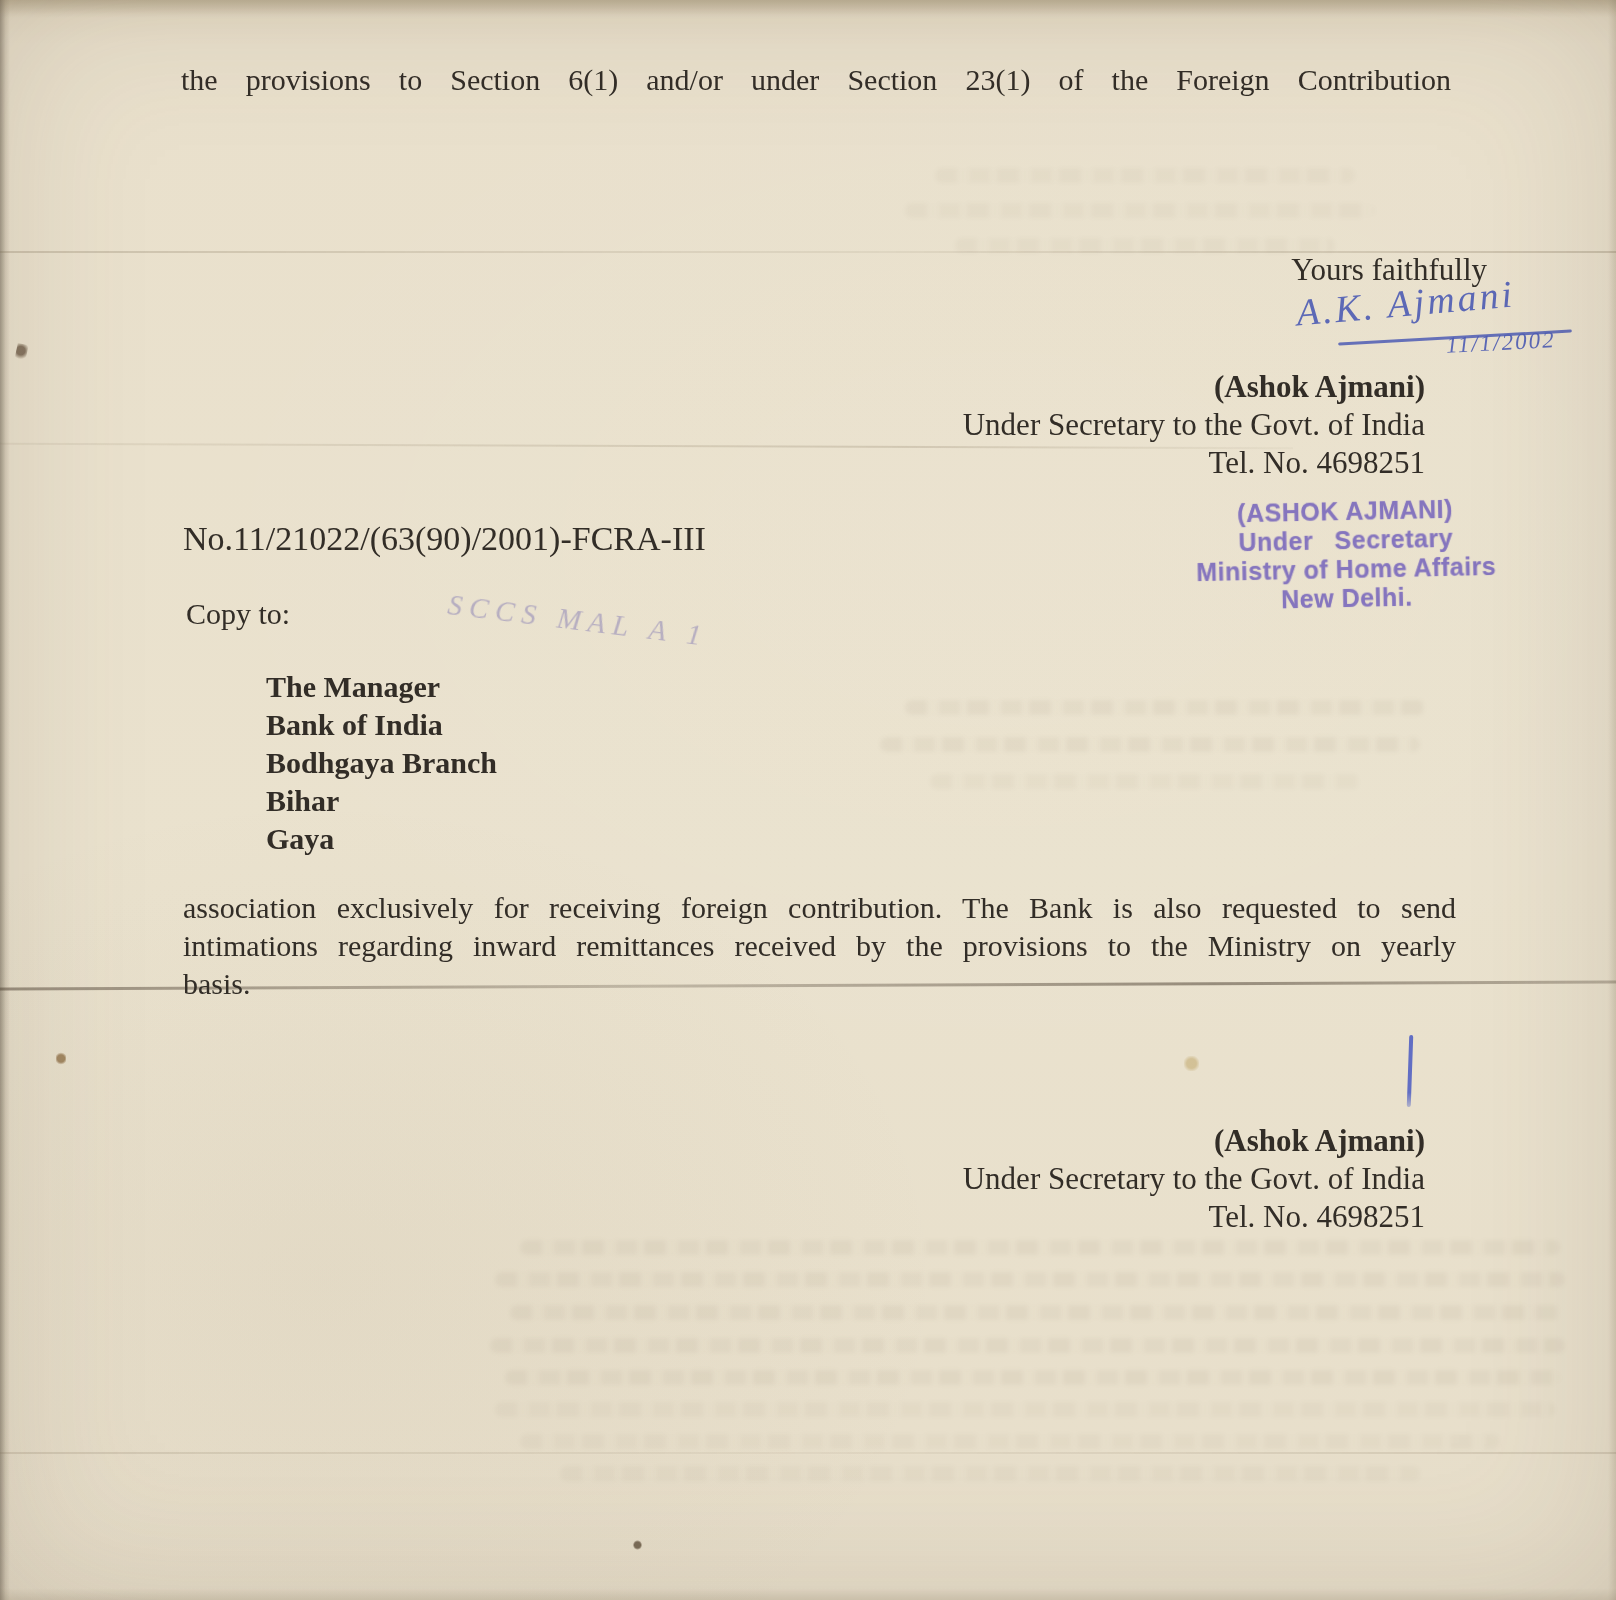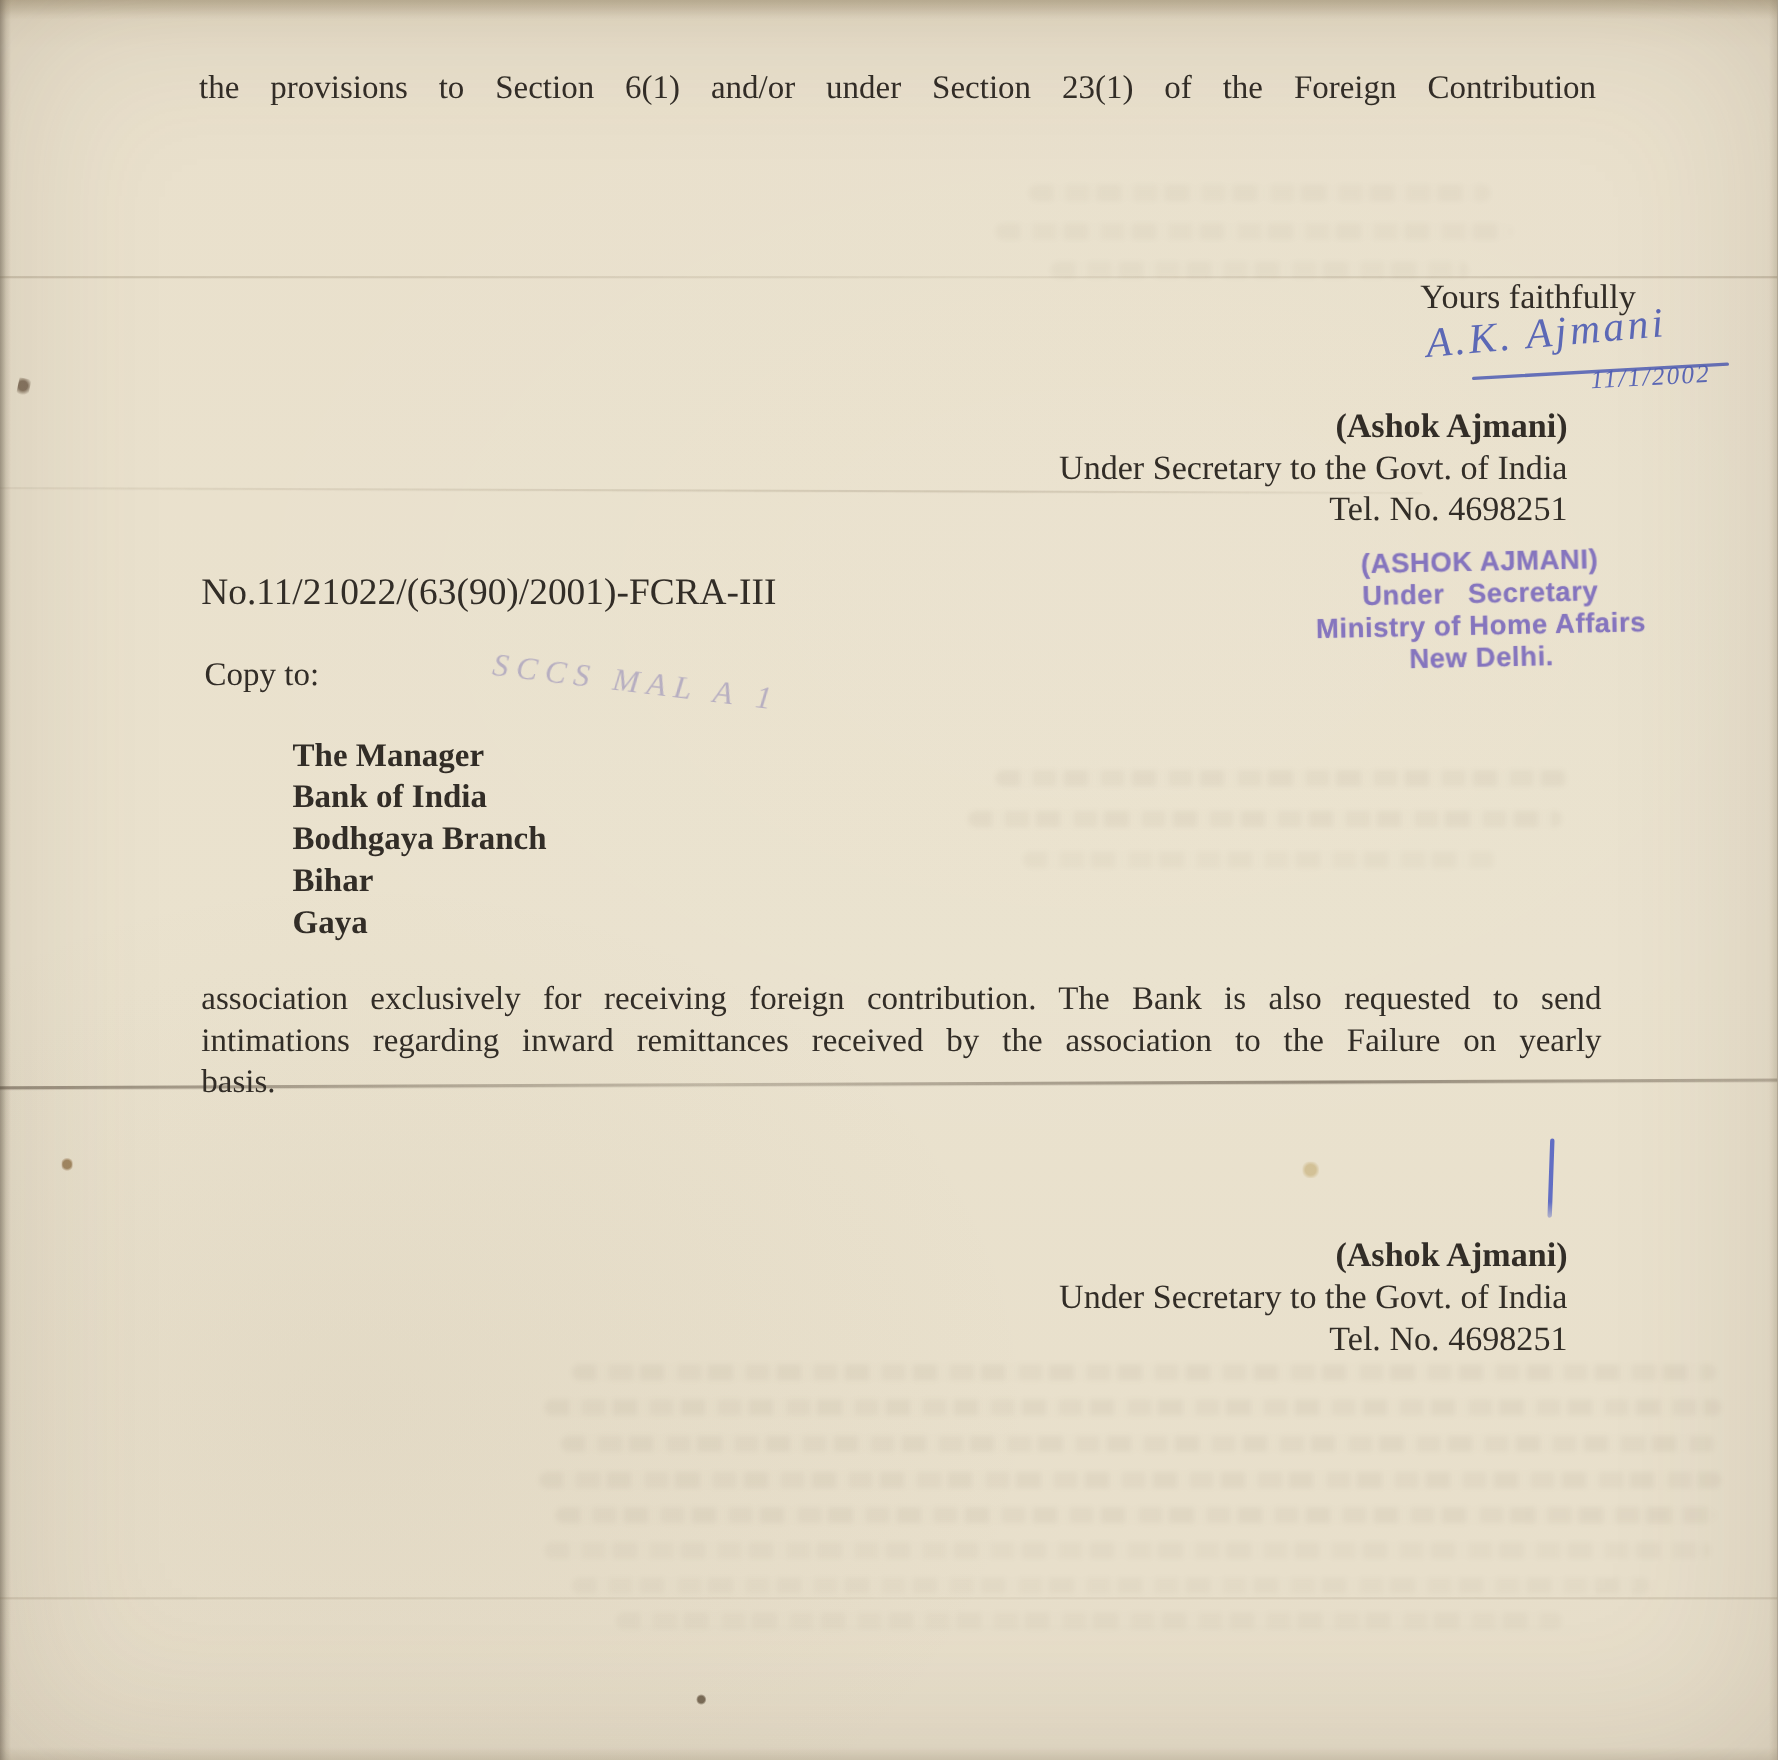--- a/index.html
+++ b/index.html
@@ -162,21 +162,21 @@
   <div class="abs" id="recipient">
     <div>The Manager</div>
     <div>Bank of India</div>
     <div>Bodhgaya Branch</div>
     <div>Bihar</div>
     <div>Gaya</div>
   </div>
 
   <div class="para" id="request-para">
     <div class="jline">association exclusively for receiving foreign contribution. The Bank is also requested to send</div>
-    <div class="jline">intimations regarding inward remittances received by the association to the Failure on yearly</div>
+    <div class="jline">intimations regarding inward remittances received by the provisions to the Ministry on yearly</div>
     <div class="jline last">basis.</div>
   </div>
 
   <div class="abs" id="pen-mark"></div>
 
   <div class="sig-block" id="sig-block-2">
     <div class="sig-name">(Ashok Ajmani)</div>
     <div>Under Secretary to the Govt. of India</div>
     <div>Tel. No. 4698251</div>
   </div>

